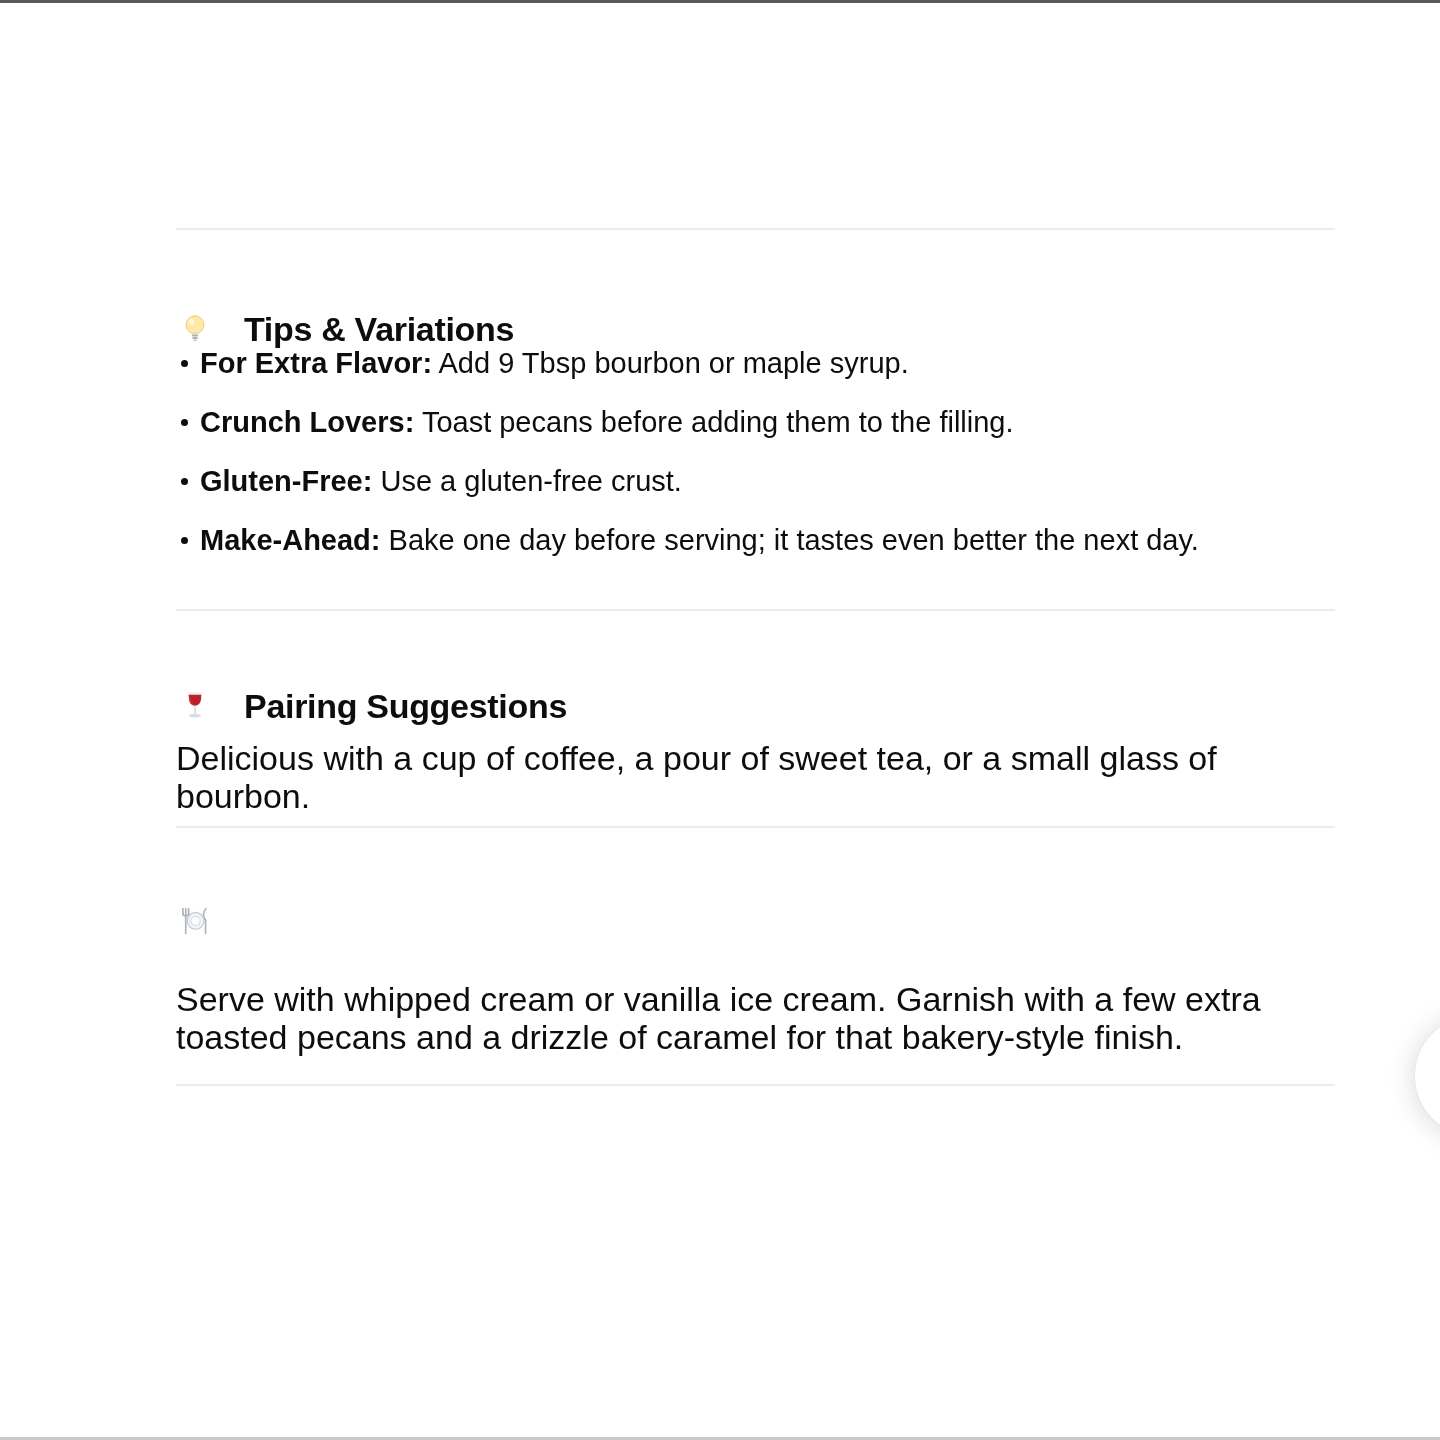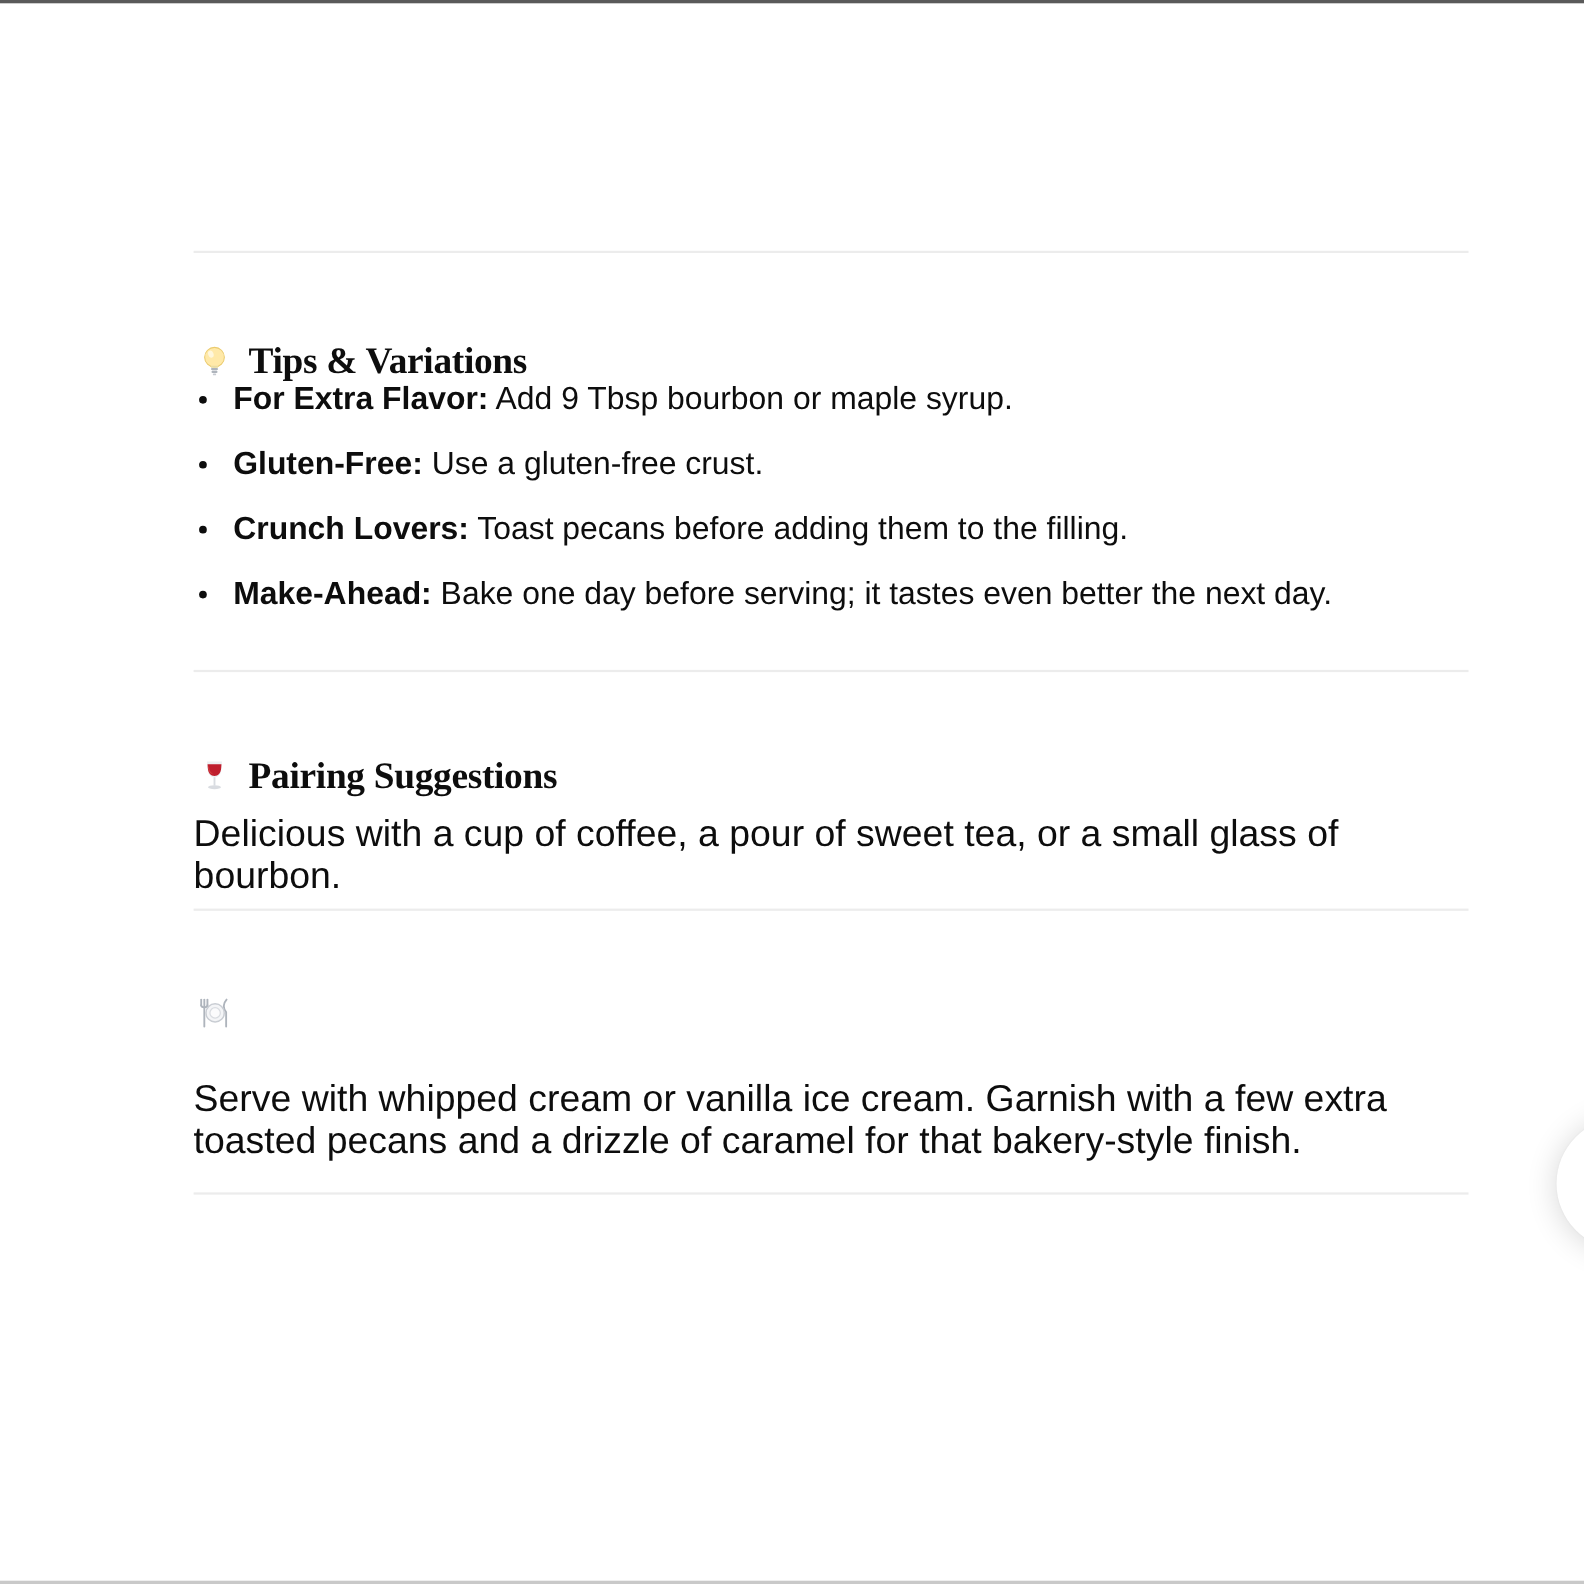--- a/index.html
+++ b/index.html
@@ -39,27 +39,26 @@
   #divider-1 { top: 228px; }
   #divider-2 { top: 609px; }
   #divider-3 { top: 826px; }
   #divider-4 { top: 1084px; }
 
   .section-heading {
     position: absolute;
     left: 176px;
     display: flex;
     align-items: center;
-    gap: 12px;
+    gap: 30px;
     font-size: 34px;
     font-weight: 700;
     line-height: 44px;
     letter-spacing: -0.3px;
     white-space: nowrap;
-    font-family: Liberation Serif, serif;
   }
   #heading-tips { top: 279px; }
   #heading-pairing { top: 656px; justify-content: space-between; }
   #heading-presentation { top: 874px; }
 
   .heading-icon {
     width: 38px;
     height: 38px;
     display: flex;
     align-items: center;
@@ -86,21 +85,21 @@
   .bullet-item::before {
     content: "";
     position: absolute;
     left: 5px;
     top: 16px;
     width: 7px;
     height: 7px;
     border-radius: 50%;
     background: #0d0d0d;
   }
-  .bullet-label { font-weight: 700; margin-left: 12px; }
+  .bullet-label { font-weight: 700; }
 
   .para {
     position: absolute;
     left: 176px;
     width: 1159px;
     margin: 0;
     font-size: 34px;
     line-height: 38px;
   }
   #para-pairing { top: 739px; }
@@ -140,26 +139,26 @@
   </span>
   <span>Tips &amp; Variations</span>
 </h2>
 
 <ul class="bullet-list">
   <li class="bullet-item">
     <span class="bullet-label">For Extra Flavor:</span>
     <span>Add 9 Tbsp bourbon or maple syrup.</span>
   </li>
   <li class="bullet-item">
+    <span class="bullet-label">Crunch Lovers:</span>
+    <span>Toast pecans before adding them to the filling.</span>
+  </li>
+  <li class="bullet-item">
     <span class="bullet-label">Gluten-Free:</span>
     <span>Use a gluten-free crust.</span>
-  </li>
-  <li class="bullet-item">
-    <span class="bullet-label">Crunch Lovers:</span>
-    <span>Toast pecans before adding them to the filling.</span>
   </li>
   <li class="bullet-item">
     <span class="bullet-label">Make-Ahead:</span>
     <span>Bake one day before serving; it tastes even better the next day.</span>
   </li>
 </ul>
 
 <div class="divider" id="divider-2"></div>
 
 <h2 class="section-heading" id="heading-pairing">

